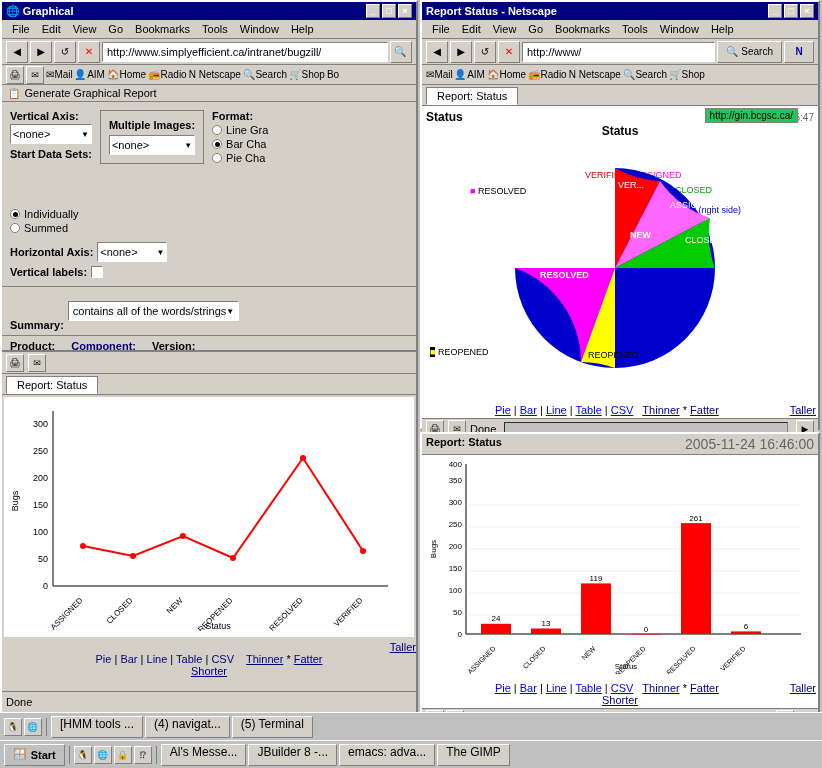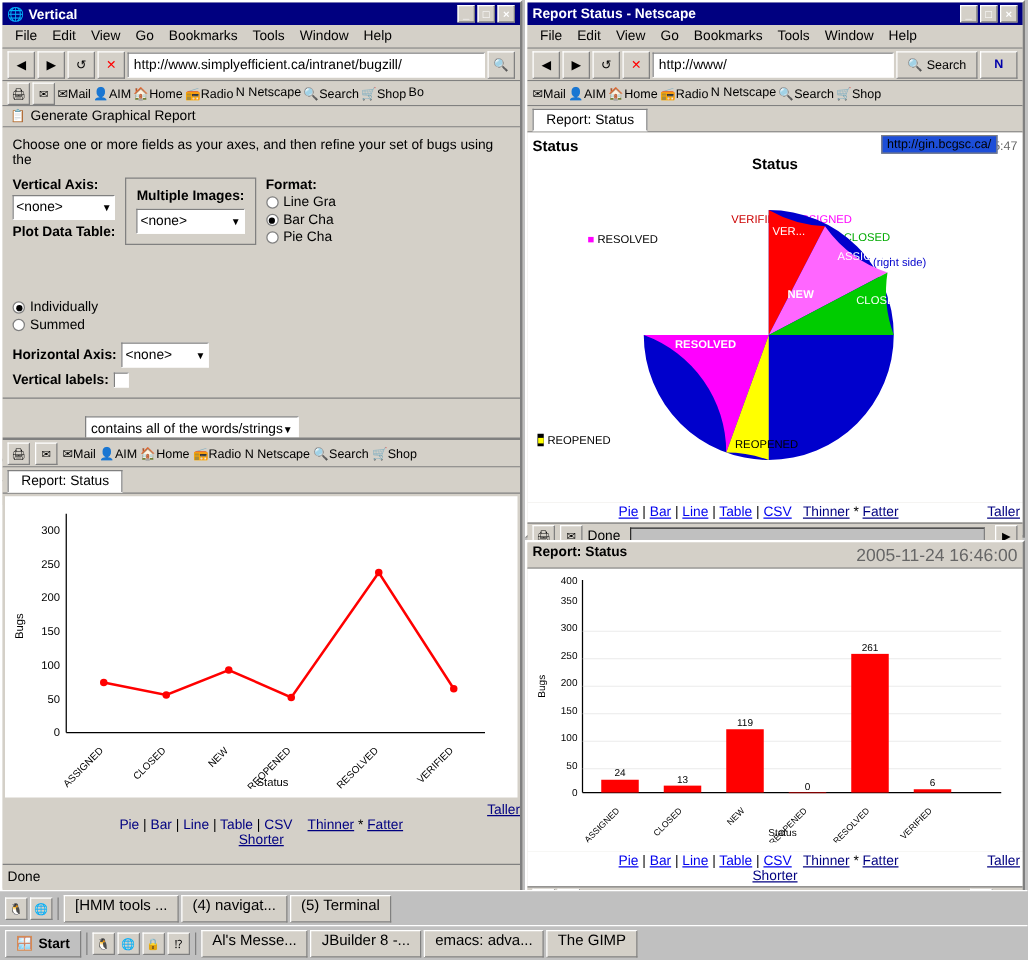--- a/index.html
+++ b/index.html
@@ -347,21 +347,21 @@
       background: #808080;
       margin: 0 2px;
     }
   </style>
 </head>
 <body>
 
 <div class="window" id="win-main" style="left:0;top:0;width:418px;height:738px;">
 
   <div class="window-titlebar">
-    <span>🌐 <span>Vertical</span></span>
+    <span>🌐 <span>Graphical</span></span>
     <div class="window-titlebar-buttons">
       <div class="window-titlebar-btn">_</div>
       <div class="window-titlebar-btn">□</div>
       <div class="window-titlebar-btn">×</div>
     </div>
   </div>
 
   <div class="menubar">
     <span class="menubar-item">File</span>
     <span class="menubar-item">Edit</span>
@@ -396,34 +396,33 @@
   </div>
 
   <div style="overflow:hidden;position:relative;height:calc(100% - 108px);">
 
     <div style="background:#d4d0c8;padding:2px 6px;border-bottom:1px solid #808080;display:flex;align-items:center;gap:4px;font-size:11px;">
       <span style="font-size:10px;">📋</span>
       <span>Generate Graphical Report</span>
     </div>
 
     <div class="form-area">
-      <div class="form-description">Choose one or more fields as your axes, and then refine your set of bugs using the</div>
 
       <div class="form-grid">
 
         <div class="form-left">
           <div class="field-group">
             <div class="field-label">Vertical Axis:</div>
             <div class="select-box">
               <span>&lt;none&gt;</span>
               <span class="select-arrow">▼</span>
             </div>
           </div>
           <div class="field-group">
-            <div class="field-label">Plot Data Table:</div>
+            <div class="field-label">Start Data Sets:</div>
             <div class="radio-group">
               <div class="radio-item">
                 <div class="radio-circle checked"></div>
                 <span>Individually</span>
               </div>
               <div class="radio-item">
                 <div class="radio-circle"></div>
                 <span>Summed</span>
               </div>
             </div>
@@ -470,38 +469,42 @@
     </div>
 
     <div class="summary-row">
       <span class="summary-label">Summary:</span>
       <div class="summary-select">
         <span>contains all of the words/strings</span>
         <span class="select-arrow">▼</span>
       </div>
     </div>
 
+    <div class="columns-row">
+      <span class="col-header-plain">Product:</span>
+      <span class="col-header">Component:</span>
+      <span class="col-header-plain">Version:</span>
+    </div>
 
     <div style="position:relative;height:16px;background:#d4d0c8;border-top:1px solid #808080;display:flex;align-items:center;padding:0 4px;">
       <div style="width:16px;height:14px;background:#d4d0c8;border:1px solid;border-color:#ffffff #808080 #808080 #ffffff;display:flex;align-items:center;justify-content:center;cursor:pointer;font-size:9px;">◀</div>
       <div style="flex:1;height:14px;background:#c0c0c0;border:1px inset #808080;"></div>
       <div style="width:16px;height:14px;background:#d4d0c8;border:1px solid;border-color:#ffffff #808080 #808080 #ffffff;display:flex;align-items:center;justify-content:center;cursor:pointer;font-size:9px;">▶</div>
     </div>
 
     <div class="statusbar">
       <div class="inner-toolbar-btn">🔒</div>
       <span>Done</span>
     </div>
 
     <div style="position:absolute;top:265px;left:0;right:0;bottom:0;background:#d4d0c8;border-top:2px solid #808080;">
 
       <div class="inner-toolbar">
         <div class="inner-toolbar-btn">🖨</div>
         <div class="inner-toolbar-btn">✉</div>
-        <span style="font-size:10px;">✉Mail 👤AIM 🏠Home 📻Radio N Netscape 🔍Search 🛒Shop</span>
       </div>
 
       <div class="tab-bar">
         <div class="tab active">Report: Status</div>
       </div>
 
       <div style="background:white;margin:2px;padding:4px;position:relative;">
         <svg width="380" height="230">
 
           <line x1="45" y1="10" x2="45" y2="185" stroke="black" stroke-width="1"></line>
@@ -598,21 +601,21 @@
     <span style="cursor:pointer;">🔍Search</span>
     <span style="cursor:pointer;">🛒Shop</span>
   </div>
 
   <div class="tab-bar">
     <div class="tab active">Report: Status</div>
   </div>
 
   <div style="background:white;padding:4px;overflow:hidden;height:calc(100% - 130px);position:relative;">
 
-    <div style="position:absolute;top:2px;right:20px;background:#1d4ed8;border:1px solid #808080;padding:1px 4px;font-size:10px;z-index:10;">
+    <div style="position:absolute;top:2px;right:20px;background:#22c55e;border:1px solid #808080;padding:1px 4px;font-size:10px;z-index:10;">
       <span>http://gin.bcgsc.ca/</span>
     </div>
     <div style="display:flex;justify-content:space-between;align-items:center;">
       <span style="font-size:12px;font-weight:bold;">Status</span>
       <span style="font-size:10px;color:#666;">2005-11-24 16:45:47</span>
     </div>
 
     <div style="text-align:center;">
       <span style="font-size:12px;font-weight:bold;">Status</span>
       <svg width="360" height="240" viewBox="0 0 360 240">

